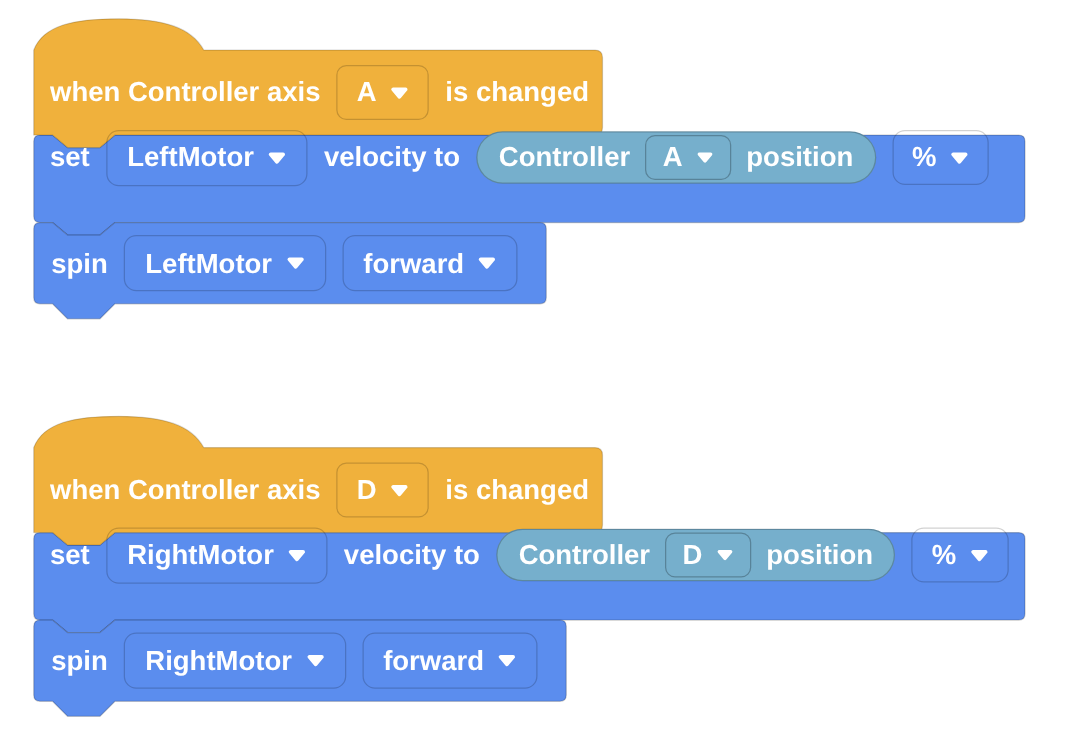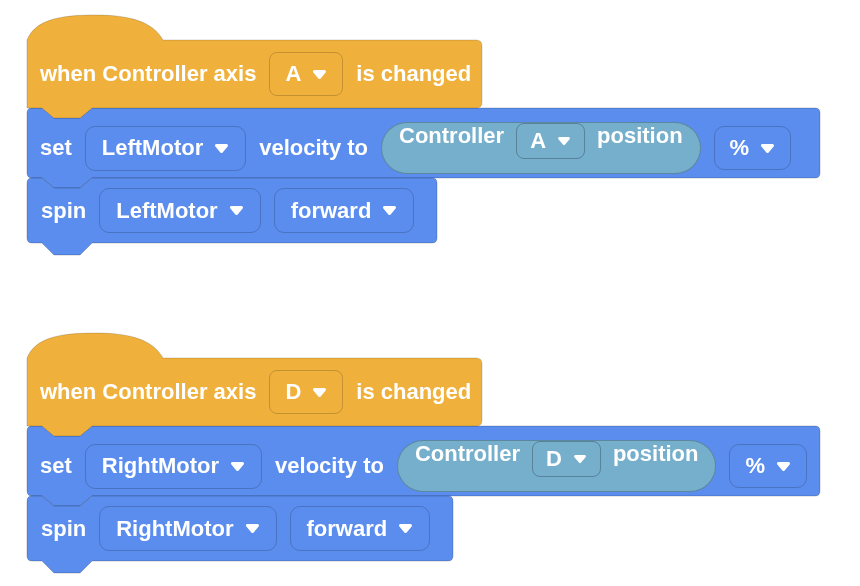--- a/index.html
+++ b/index.html
@@ -12,35 +12,35 @@
   .stack{position:absolute;left:27px;}
   .stack.s1{top:15px;}
   .stack.s2{top:333px;}
   .stack svg.shape{position:absolute;left:0;top:0;overflow:visible;display:block;}
   .row{
     position:absolute;left:0;display:flex;align-items:center;gap:13px;
     padding:0 13px;box-sizing:border-box;color:#fff;font-size:22px;font-weight:bold;
     white-space:nowrap;
   }
   .row-hat{top:25px;width:510px;height:68px;}
-  .row-set{top:98px;width:793px;height:70px;}
+  .row-set{top:76px;width:793px;height:70px;}
   .row-spin{top:163px;width:410px;height:65px;padding-left:14px;}
   .lbl{color:#fff;}
   .dd{
     display:flex;align-items:center;justify-content:center;gap:11px;
     border:1px solid rgba(0,0,0,0.18);color:#fff;box-sizing:border-box;
     cursor:pointer;flex:0 0 auto;
   }
   .dd-yellow{height:44px;border-radius:8px;padding:0 15px;}
   .dd-blue{height:45px;border-radius:10px;padding:0 16px;text-align:right;}
   .dd-pct{height:44px;border-radius:10px;padding:0 15px;}
   .dd-small{height:36px;border-radius:8px;padding:0 13px;border-color:rgba(0,0,0,0.25);}
   .pill{
-    height:52px;border-radius:26px;background:#76AFCC;border:1px solid rgba(0,0,0,0.22);
-    display:flex;align-items:flex-start;gap:12px;padding:0 17px;box-sizing:border-box;flex:0 0 auto;
+    height:42px;border-radius:26px;background:#76AFCC;border:1px solid rgba(0,0,0,0.22);
+    display:flex;align-items:center;gap:12px;padding:0 17px;box-sizing:border-box;flex:0 0 auto;
   }
   .caret{display:block;flex:0 0 auto;}
 </style>
 </head>
 <body>
 
 <div class="workspace">
 
   <div class="stack s1">
     <svg class="shape" width="800" height="248" viewBox="0 0 800 248">

